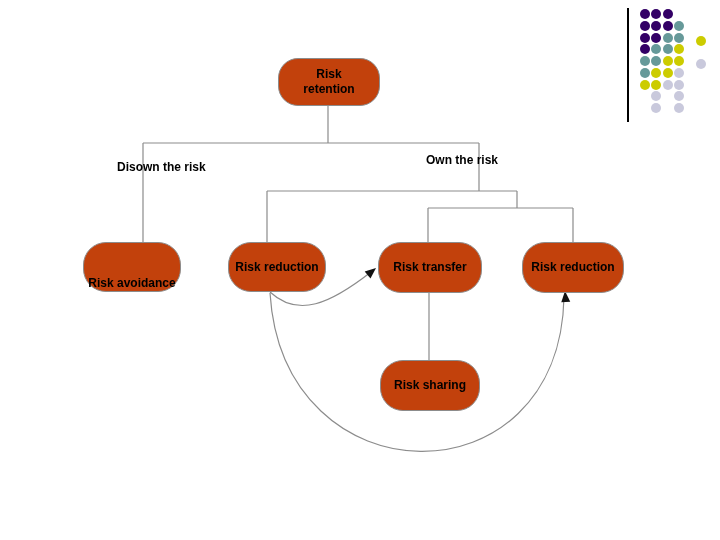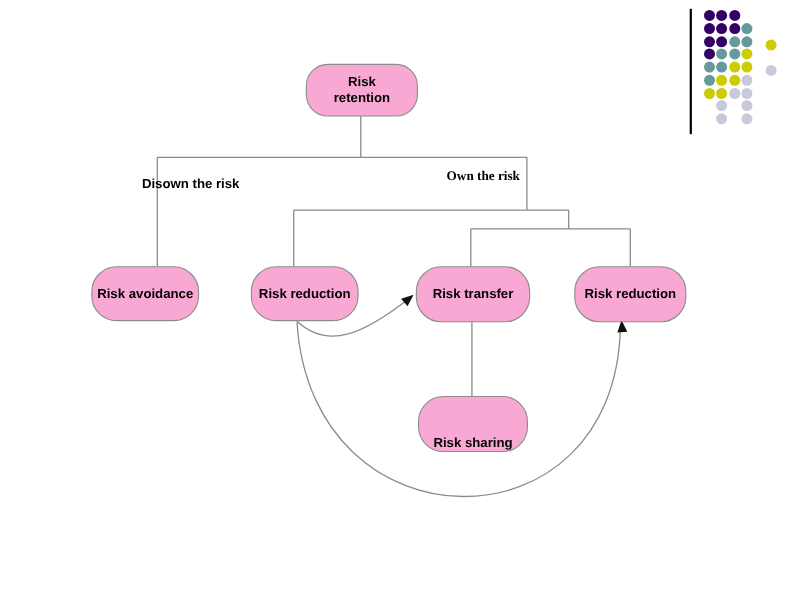--- a/index.html
+++ b/index.html
@@ -26,21 +26,21 @@
     fill: none;
     stroke: var(--line-color, #8c8c8c);
     stroke-width: 1.2;
   }
   svg.connectors polygon.arrowhead {
     fill: var(--arrow-color, #111);
     stroke: none;
   }
   .node {
     position: absolute;
-    background: #f9a8d4;
+    background: #c2410c;
     border: 1.2px solid var(--box-border, #8c8c8c);
     border-radius: 23px;
     display: flex;
     flex-direction: column;
     align-items: center;
     justify-content: center;
     text-align: center;
     font-size: 12px;
     font-weight: bold;
     line-height: 15px;
@@ -88,42 +88,42 @@
     <g transform="translate(565,291) rotate(-94)">
       <polygon class="arrowhead" points="0,0 -11,-4.5 -11,4.5"></polygon>
     </g>
   </svg>
 
   <div class="node" style="left:278px; top:58px; width:100px; height:46px; border-radius:20px;">
     <span>Risk</span>
     <span>retention</span>
   </div>
 
-  <div class="node" style="left:83px; top:242px; width:96px; height:48px;">
+  <div class="node" style="left:83px; top:242px; width:96px; height:48px;justify-content:flex-end;">
     <span>Risk avoidance</span>
   </div>
 
   <div class="node" style="left:228px; top:242px; width:96px; height:48px;">
     <span>Risk reduction</span>
   </div>
 
   <div class="node" style="left:378px; top:242px; width:102px; height:49px;">
     <span>Risk transfer</span>
   </div>
 
   <div class="node" style="left:522px; top:242px; width:100px; height:49px;">
     <span>Risk reduction</span>
   </div>
 
-  <div class="node" style="left:380px; top:360px; width:98px; height:49px;justify-content:flex-end;">
+  <div class="node" style="left:380px; top:360px; width:98px; height:49px;">
     <span>Risk sharing</span>
   </div>
 
-  <div class="annotation" style="left:117px; top:160px;margin-left:12px;">Disown the risk</div>
-  <div class="annotation" style="left:406px; top:153px;font-family:Liberation Serif, serif;">Own the risk</div>
+  <div class="annotation" style="left:117px; top:160px;">Disown the risk</div>
+  <div class="annotation" style="left:426px; top:153px;">Own the risk</div>
 
   <div class="decor-line" style="background: rgb(0, 0, 0);"></div>
   <div id="decor-dots">
       <div class="dot" style="left: 640px; top: 9px; width: 10px; height: 10px; background: rgb(51, 0, 102);"></div>
       <div class="dot" style="left: 651px; top: 9px; width: 10px; height: 10px; background: rgb(51, 0, 102);"></div>
       <div class="dot" style="left: 663px; top: 9px; width: 10px; height: 10px; background: rgb(51, 0, 102);"></div>
       <div class="dot" style="left: 640px; top: 21px; width: 10px; height: 10px; background: rgb(51, 0, 102);"></div>
       <div class="dot" style="left: 651px; top: 21px; width: 10px; height: 10px; background: rgb(51, 0, 102);"></div>
       <div class="dot" style="left: 663px; top: 21px; width: 10px; height: 10px; background: rgb(51, 0, 102);"></div>
       <div class="dot" style="left: 674px; top: 21px; width: 10px; height: 10px; background: rgb(102, 153, 153);"></div>

